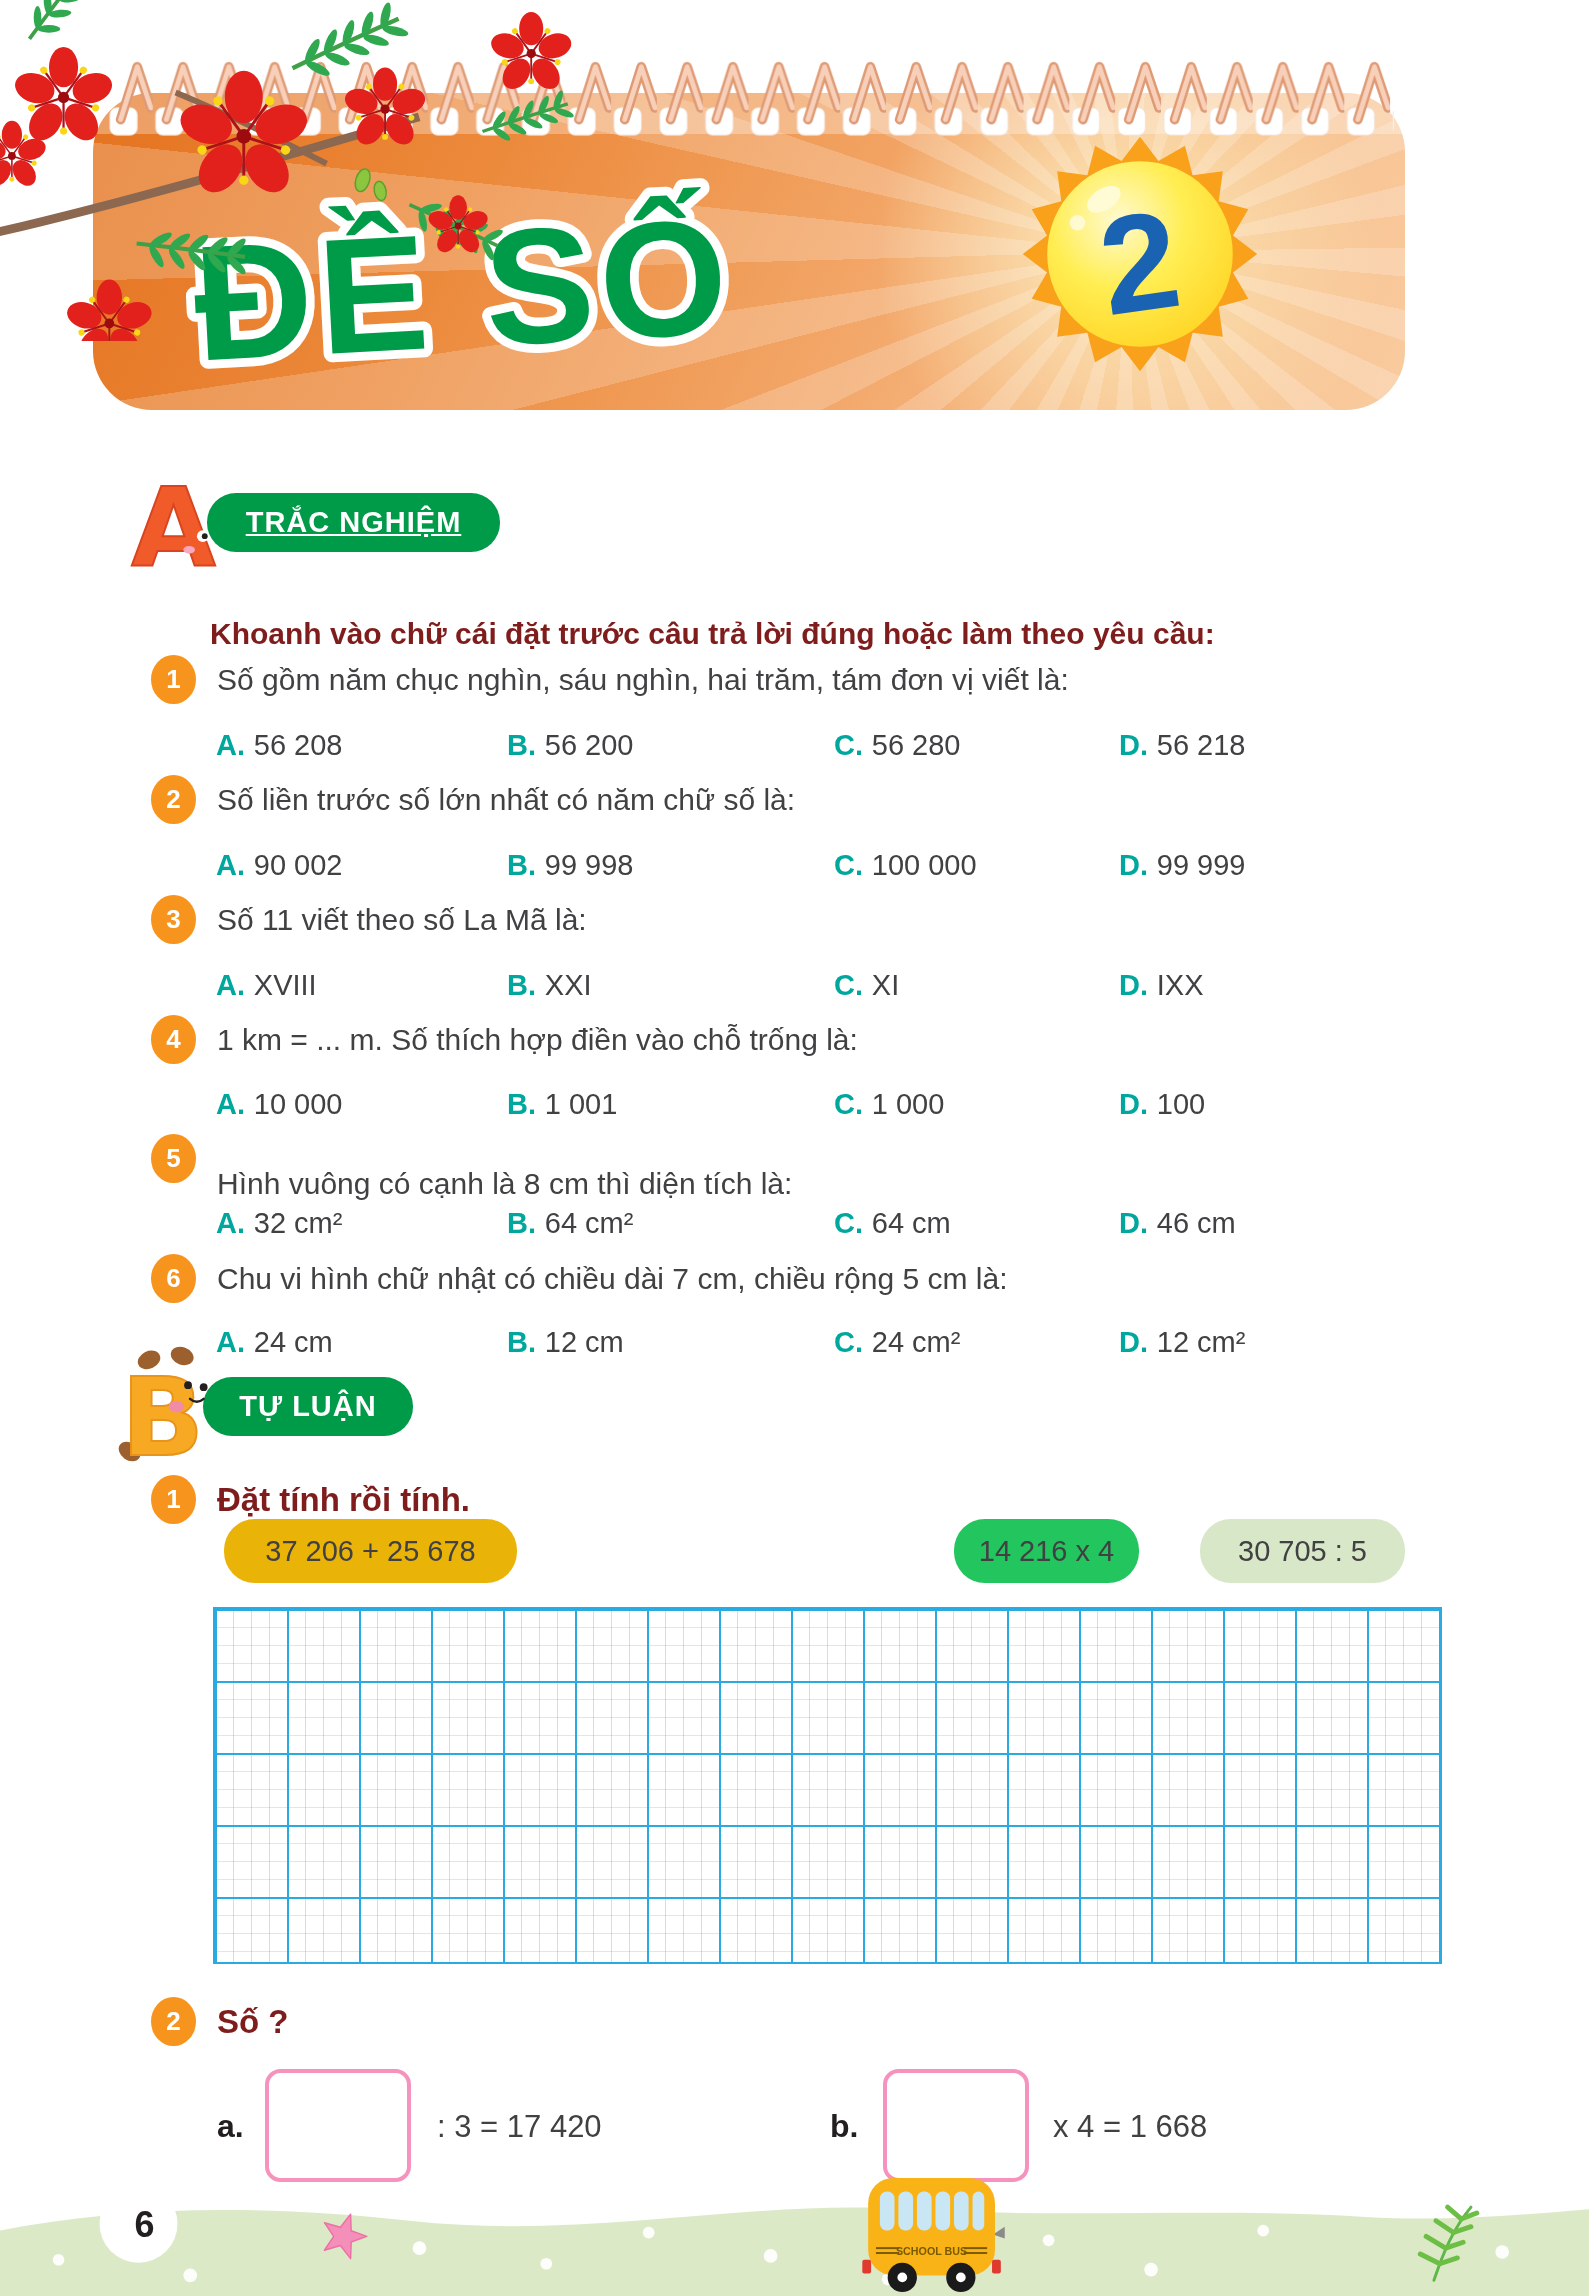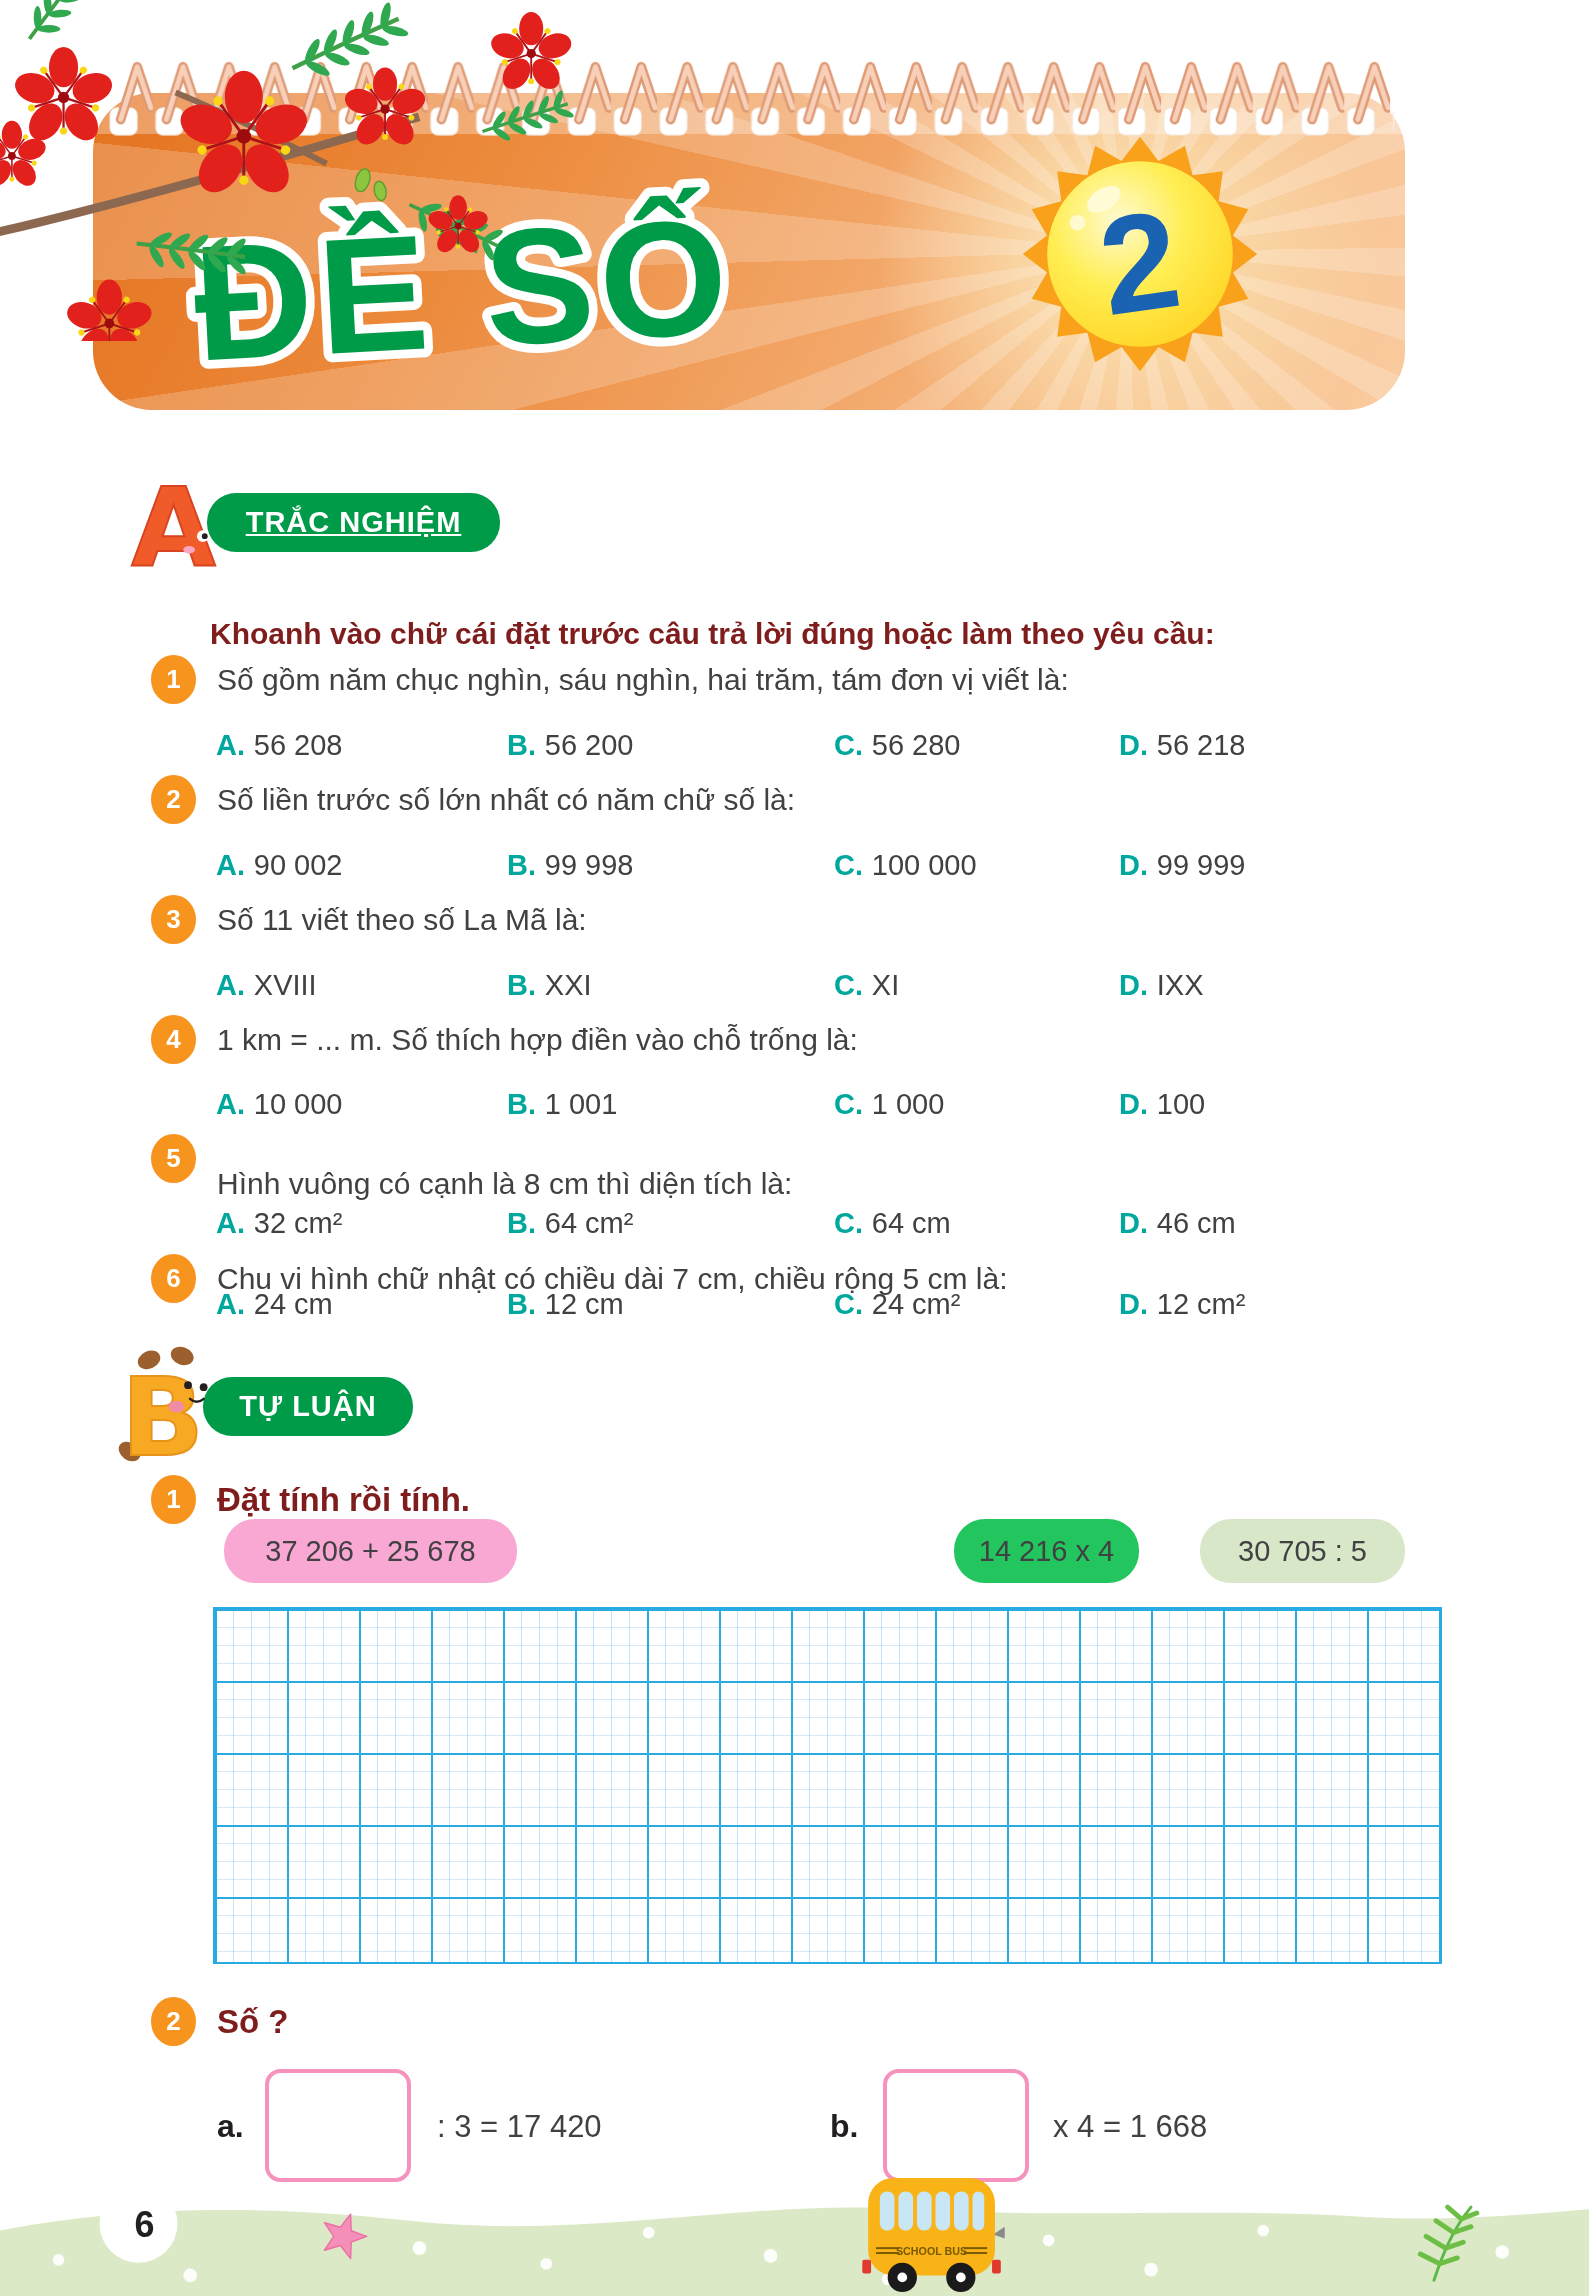--- a/index.html
+++ b/index.html
@@ -200,21 +200,21 @@
   <div class="qline" style="top:1134px;margin-top:25px;">Hình vuông có cạnh là 8 cm thì diện tích là:</div>
   <div class="optrow" style="top:1202px;">
     <span class="opt oA"><b>A.</b><span>32 cm²</span></span>
     <span class="opt oB"><b>B.</b><span>64 cm²</span></span>
     <span class="opt oC"><b>C.</b><span>64 cm</span></span>
     <span class="opt oD"><b>D.</b><span>46 cm</span></span>
   </div>
 
   <div class="badge" style="left:151px;top:1254px;">6</div>
   <div class="qline" style="top:1254px;">Chu vi hình chữ nhật có chiều dài 7 cm, chiều rộng 5 cm là:</div>
-  <div class="optrow" style="top:1283px;">
+  <div class="optrow" style="top:1321px;">
     <span class="opt oA"><b>A.</b><span>24 cm</span></span>
     <span class="opt oB"><b>B.</b><span>12 cm</span></span>
     <span class="opt oC"><b>C.</b><span>24 cm²</span></span>
     <span class="opt oD"><b>D.</b><span>12 cm²</span></span>
   </div>
 
   <div class="sec-pill" style="left:203px;top:1377px;width:210px;">
     <span>TỰ LUẬN</span>
   </div>
   <svg class="sec-letter" style="left:112px;top:1346px;width:117px;height:132px;" viewBox="0 0 120 135">
@@ -224,21 +224,21 @@
     <text x="52" y="112" text-anchor="middle" font-size="112" fill="#f7a923" stroke="#e8931a" stroke-width="2">B</text>
     <circle cx="78" cy="40" r="4" fill="#231f20"></circle>
       <circle cx="94" cy="42" r="4" fill="#231f20"></circle>
     <path d="M80 54 Q87 60 94 54" stroke="#231f20" stroke-width="2.5" fill="none" stroke-linecap="round"></path>
     <ellipse cx="66" cy="62" rx="8" ry="6" fill="#f08ca6"></ellipse>
   </svg>
 
   <div class="badge" style="left:151px;top:1475px;">1</div>
   <div class="qline head-blue" style="top:1475px;font-size:33px;">Đặt tính rồi tính.</div>
 
-  <div class="calc-box" style="left:224px;width:293px;background:#f9a8d4;">37 206 + 25 678</div>
+  <div class="calc-box" style="left:224px;width:293px;background:#eab308;">37 206 + 25 678</div>
   <div class="calc-box" style="left:954px;width:185px;background:#22c55e;">14 216 x 4</div>
   <div class="calc-box" style="left:1200px;width:205px;background:#d7e7c8;">30 705 : 5</div>
 
   <div class="grid-paper"></div>
 
   <div class="badge" style="left:151px;top:1997px;">2</div>
   <div class="qline head-blue" style="top:1997px;font-size:33px;">Số ?</div>
 
   <div class="ab-label" style="left:217px;">a.</div>
   <div class="ans-box" style="left:265px;"></div>

